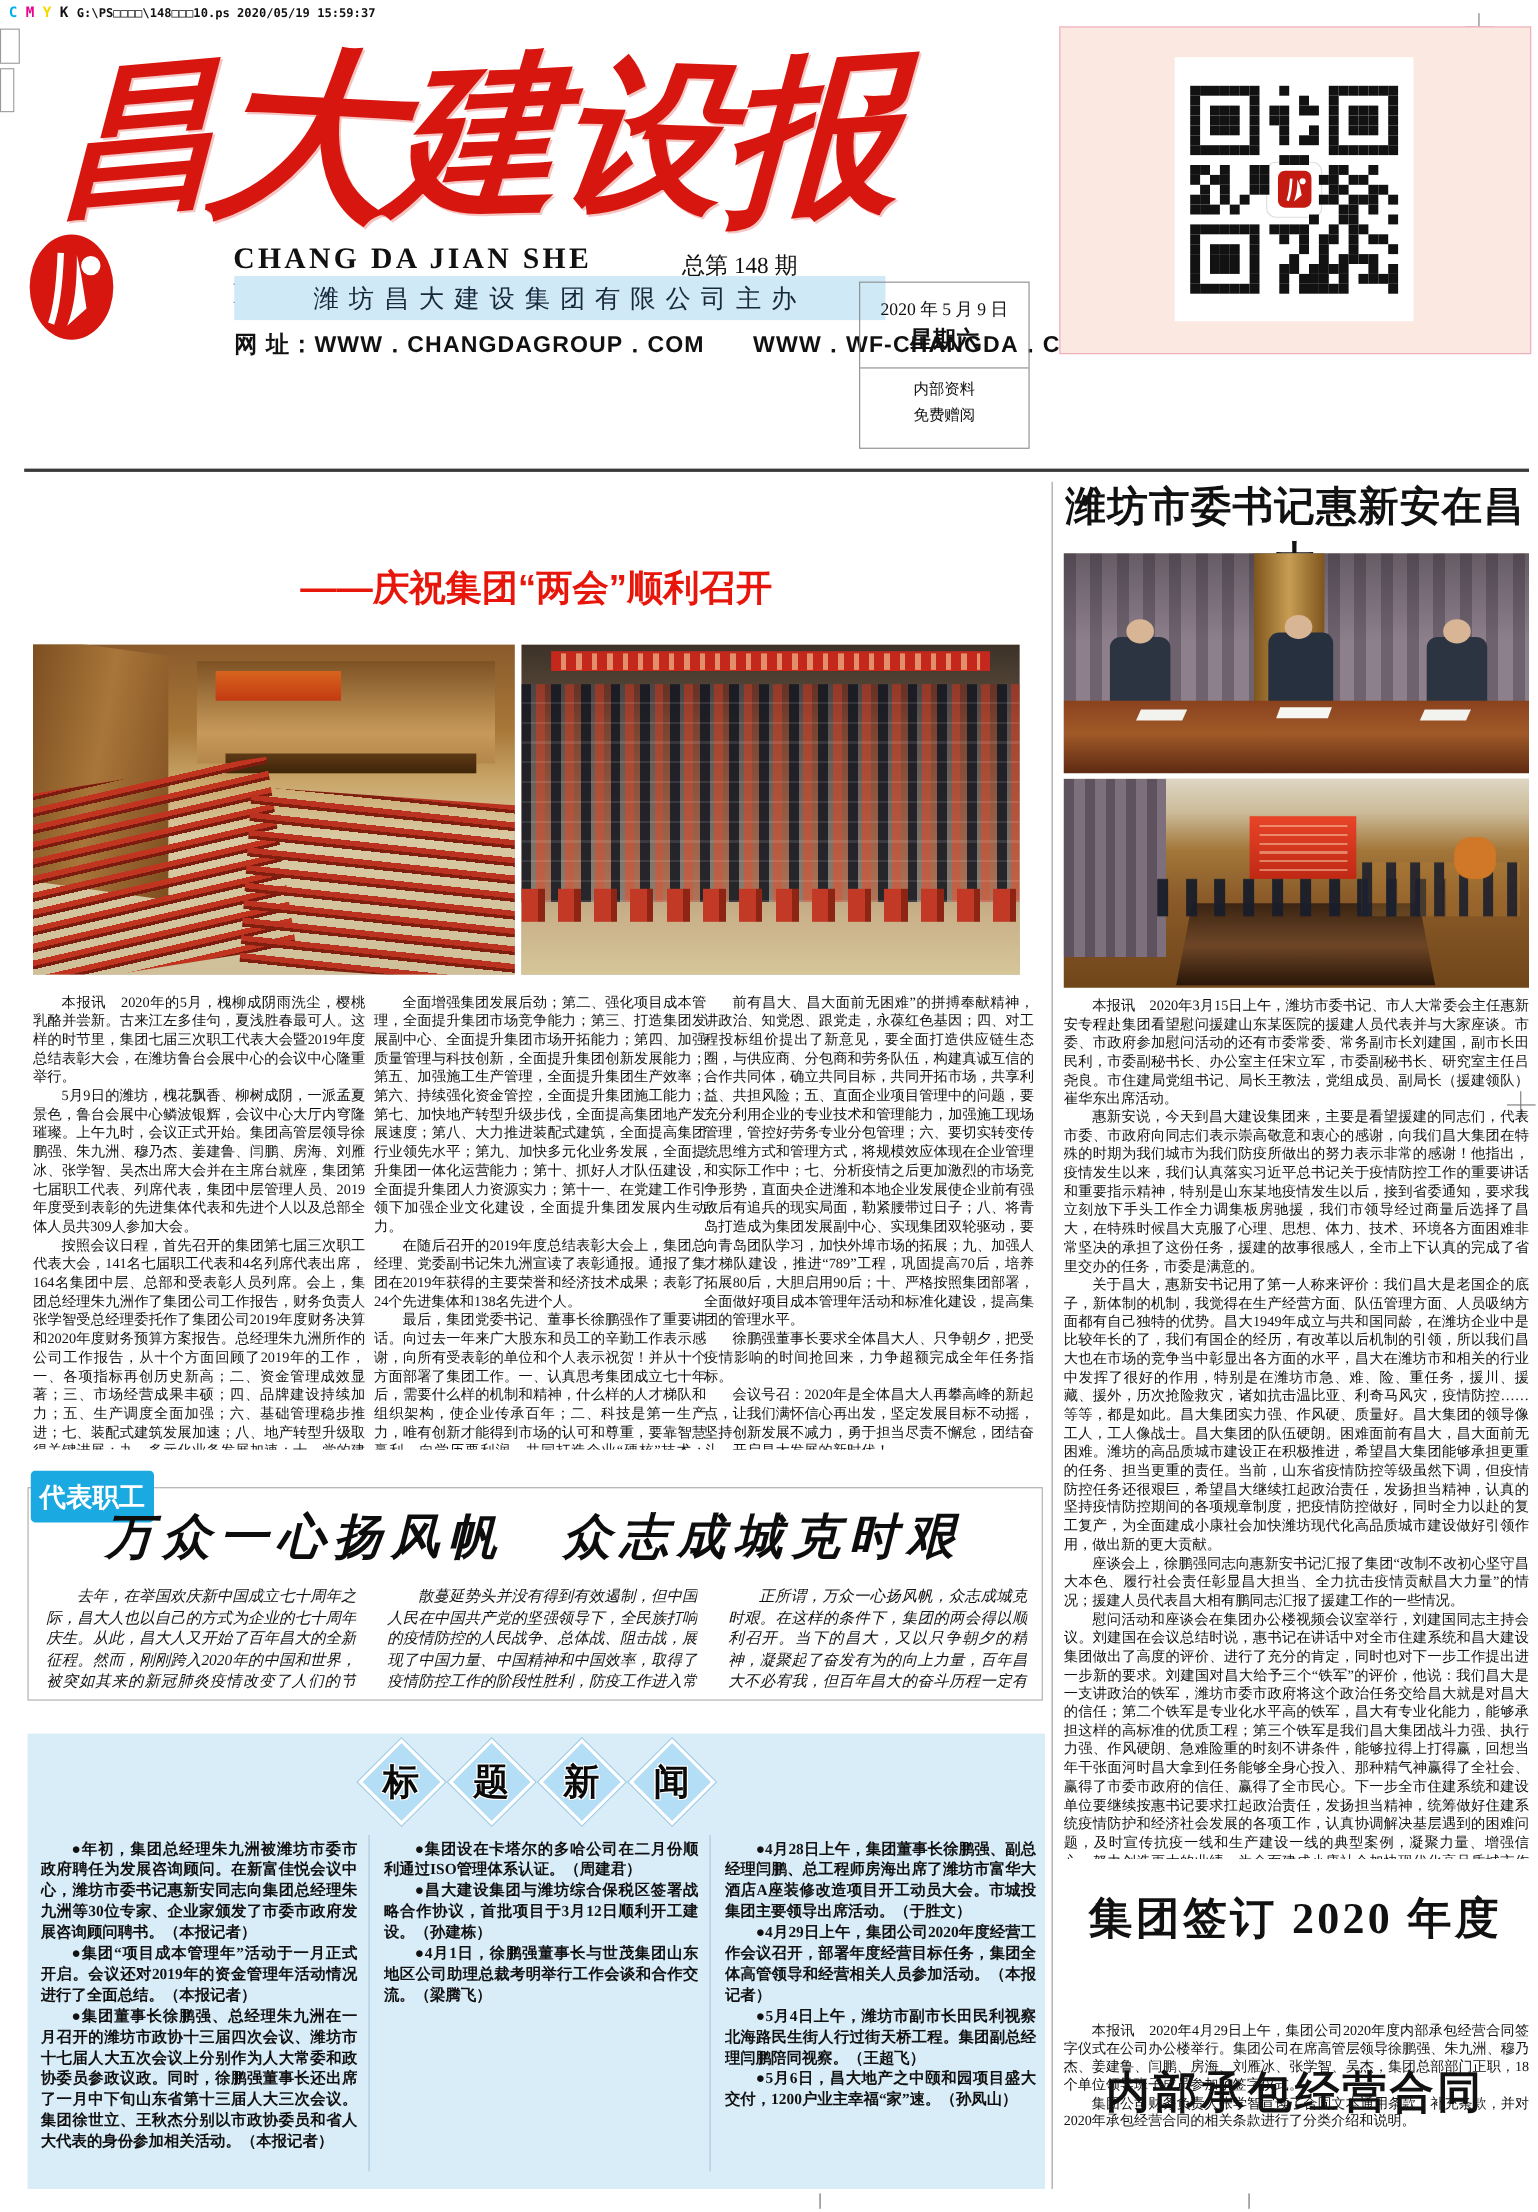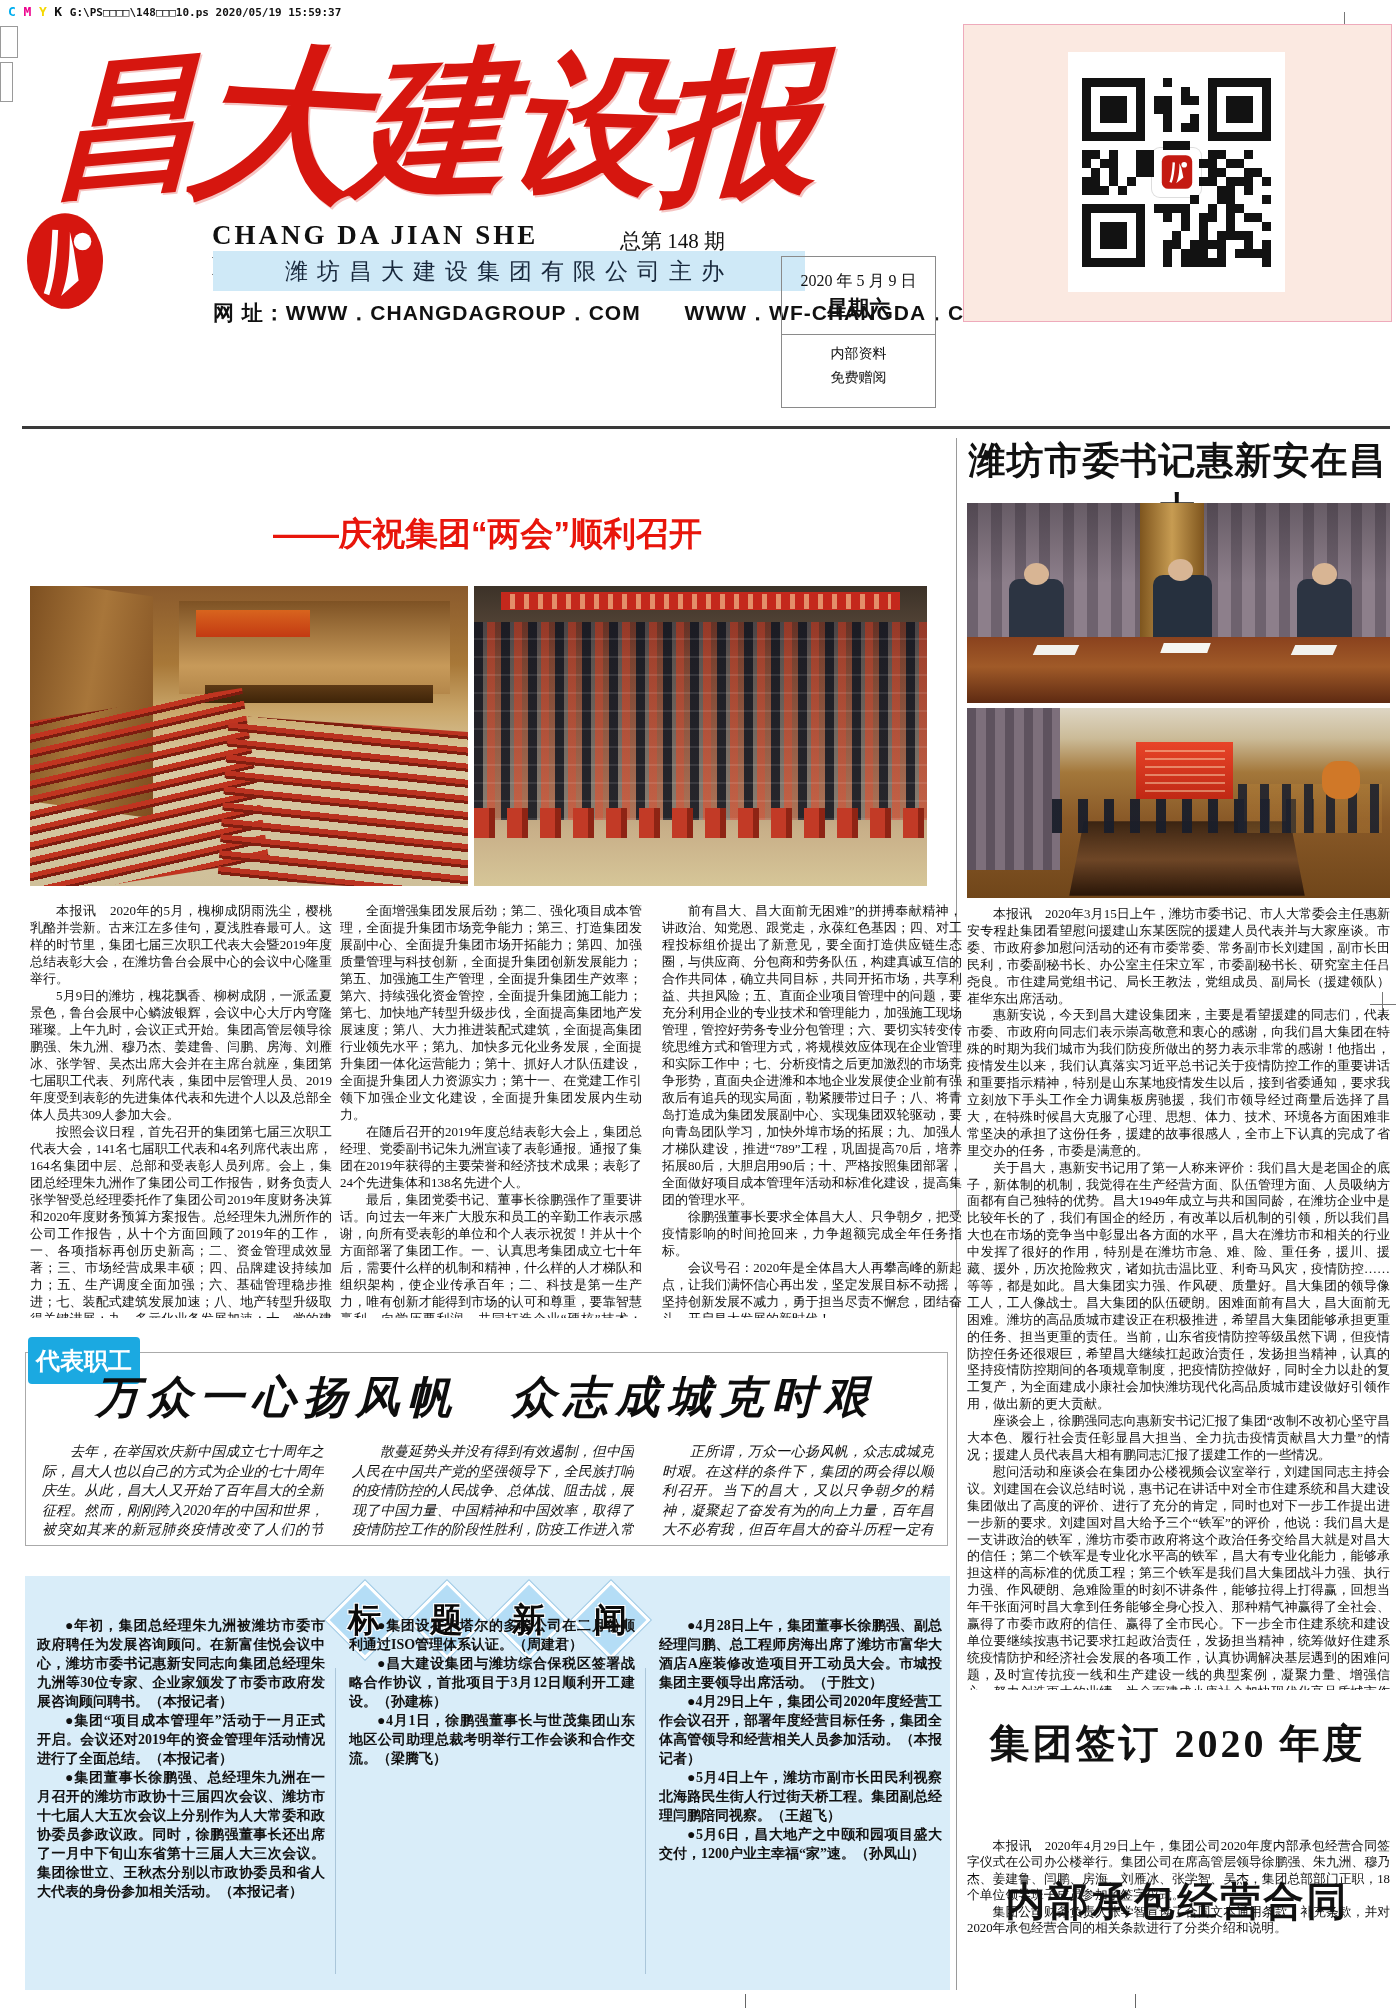--- a/index.html
+++ b/index.html
@@ -60,21 +60,21 @@
   .edcol{top:1442px;height:96px;font-size:14px;line-height:19.5px;font-style:italic;text-align:justify;overflow:hidden;}
   .edcol p{margin:0;text-indent:2em;}
   
   .briefpanel{left:25px;top:1576px;width:925px;height:414px;background:#d9edf9;}
   .brieftitle{left:25px;top:1592px;width:925px;display:flex;justify-content:center;gap:26px;}
   .dia{position:relative;width:56px;height:56px;display:flex;align-items:center;justify-content:center;}
   .dia:before{content:"";position:absolute;inset:0;transform:rotate(45deg);background:#b4ddf6;border:3px solid #fff;
      box-shadow:0 0 0 1px #9cc8e4;}
   .dia span{position:relative;font-size:33px;font-weight:900;color:#0a0a0a;
      text-shadow:-1px -1px 0 #fff,1px -1px 0 #fff,-1px 1px 0 #fff,1px 1px 0 #fff;}
-  .briefcol{top:1616px;height:302px;font-size:14px;line-height:19px;font-weight:600;text-align:justify;overflow:hidden;}
+  .briefcol{top:1672px;height:302px;font-size:14px;line-height:19px;font-weight:600;text-align:justify;overflow:hidden;}
   .briefcol p{margin:0;text-indent:2em;}
   .briefdiv{top:1668px;width:1px;height:306px;background:#aac6da;}
   
   .rheadline{left:965px;top:436px;width:425px;text-align:center;font-size:37px;font-weight:800;letter-spacing:1px;}
   .rbody{left:967px;top:906px;width:423px;height:784px;}
   .chead{left:965px;width:425px;text-align:center;font-size:40px;font-weight:900;letter-spacing:3px;}
   .cbody{left:967px;top:1838px;width:423px;height:160px;font-size:12.8px;line-height:16.4px;}
   .tick{width:1px;height:14px;background:#666;}
   
   .pa{position:absolute;}
@@ -376,21 +376,21 @@
   <div class="abs bodytext" style="left:30px;top:902px;width:302px;height:416px;">
       <p>本报讯　2020年的5月，槐柳成阴雨洗尘，樱桃乳酪并尝新。古来江左多佳句，夏浅胜春最可人。这样的时节里，集团七届三次职工代表大会暨2019年度总结表彰大会，在潍坊鲁台会展中心的会议中心隆重举行。</p>
       <p>5月9日的潍坊，槐花飘香、柳树成阴，一派孟夏景色，鲁台会展中心鳞波银辉，会议中心大厅内穹隆璀璨。上午九时，会议正式开始。集团高管层领导徐鹏强、朱九洲、穆乃杰、姜建鲁、闫鹏、房海、刘雁冰、张学智、吴杰出席大会并在主席台就座，集团第七届职工代表、列席代表，集团中层管理人员、2019年度受到表彰的先进集体代表和先进个人以及总部全体人员共309人参加大会。</p>
       <p>按照会议日程，首先召开的集团第七届三次职工代表大会，141名七届职工代表和4名列席代表出席，164名集团中层、总部和受表彰人员列席。会上，集团总经理朱九洲作了集团公司工作报告，财务负责人张学智受总经理委托作了集团公司2019年度财务决算和2020年度财务预算方案报告。总经理朱九洲所作的公司工作报告，从十个方面回顾了2019年的工作，一、各项指标再创历史新高；二、资金管理成效显著；三、市场经营成果丰硕；四、品牌建设持续加力；五、生产调度全面加强；六、基础管理稳步推进；七、装配式建筑发展加速；八、地产转型升级取得关键进展；九、多元化业务发展加速；十、党的建设和党领导下的企业文化建设不断强化。对于疫情常态化防控中的2020年，报告从十一个方面进行了全面部署。第一、做好新阶段发展战略规划部署，</p>
     </div>
   <div class="abs bodytext" style="left:340px;top:902px;width:302px;height:416px;">
       <p>全面增强集团发展后劲；第二、强化项目成本管理，全面提升集团市场竞争能力；第三、打造集团发展副中心、全面提升集团市场开拓能力；第四、加强质量管理与科技创新，全面提升集团创新发展能力；第五、加强施工生产管理，全面提升集团生产效率；第六、持续强化资金管控，全面提升集团施工能力；第七、加快地产转型升级步伐，全面提高集团地产发展速度；第八、大力推进装配式建筑，全面提高集团行业领先水平；第九、加快多元化业务发展，全面提升集团一体化运营能力；第十、抓好人才队伍建设，全面提升集团人力资源实力；第十一、在党建工作引领下加强企业文化建设，全面提升集团发展内生动力。</p>
       <p>在随后召开的2019年度总结表彰大会上，集团总经理、党委副书记朱九洲宣读了表彰通报。通报了集团在2019年获得的主要荣誉和经济技术成果；表彰了24个先进集体和138名先进个人。</p>
       <p>最后，集团党委书记、董事长徐鹏强作了重要讲话。向过去一年来广大股东和员工的辛勤工作表示感谢，向所有受表彰的单位和个人表示祝贺！并从十个方面部署了集团工作。一、认真思考集团成立七十年后，需要什么样的机制和精神，什么样的人才梯队和组织架构，使企业传承百年；二、科技是第一生产力，唯有创新才能得到市场的认可和尊重，要靠智慧赢利、向学历要利润，共同打造企业“硬核”技术；三、落实昌大作风要再进一步，要学习贯彻潍坊市委惠新安书记在接见集团援建山东任城方舱医院员工代表时的讲话精神，发扬“困难面</p>
     </div>
-  <div class="abs bodytext" style="left:662px;top:902px;width:300px;height:416px;">
+  <div class="abs bodytext" style="left:640px;top:902px;width:300px;height:416px;">
       <p>前有昌大、昌大面前无困难”的拼搏奉献精神，讲政治、知党恩、跟党走，永葆红色基因；四、对工程投标组价提出了新意见，要全面打造供应链生态圈，与供应商、分包商和劳务队伍，构建真诚互信的合作共同体，确立共同目标，共同开拓市场，共享利益、共担风险；五、直面企业项目管理中的问题，要充分利用企业的专业技术和管理能力，加强施工现场管理，管控好劳务专业分包管理；六、要切实转变传统思维方式和管理方式，将规模效应体现在企业管理和实际工作中；七、分析疫情之后更加激烈的市场竞争形势，直面央企进潍和本地企业发展使企业前有强敌后有追兵的现实局面，勒紧腰带过日子；八、将青岛打造成为集团发展副中心、实现集团双轮驱动，要向青岛团队学习，加快外埠市场的拓展；九、加强人才梯队建设，推进“789”工程，巩固提高70后，培养拓展80后，大胆启用90后；十、严格按照集团部署，全面做好项目成本管理年活动和标准化建设，提高集团的管理水平。</p>
       <p>徐鹏强董事长要求全体昌大人、只争朝夕，把受疫情影响的时间抢回来，力争超额完成全年任务指标。</p>
       <p>会议号召：2020年是全体昌大人再攀高峰的新起点，让我们满怀信心再出发，坚定发展目标不动摇，坚持创新发展不减力，勇于担当尽责不懈怠，团结奋斗，开启昌大发展的新时代！</p>
     </div>
 
   <div class="abs edbox"></div>
   <div class="abs edlabel">代表职工</div>
   <div class="abs edtitle">万众一心扬风帆　众志成城克时艰</div>
   <div class="abs edcol" style="left:42px;width:282px;">
       <p>去年，在举国欢庆新中国成立七十周年之际，昌大人也以自己的方式为企业的七十周年庆生。从此，昌大人又开始了百年昌大的全新征程。然而，刚刚跨入2020年的中国和世界，被突如其来的新冠肺炎疫情改变了人们的节奏，至五月上旬，虽然境外疫情扩</p>

